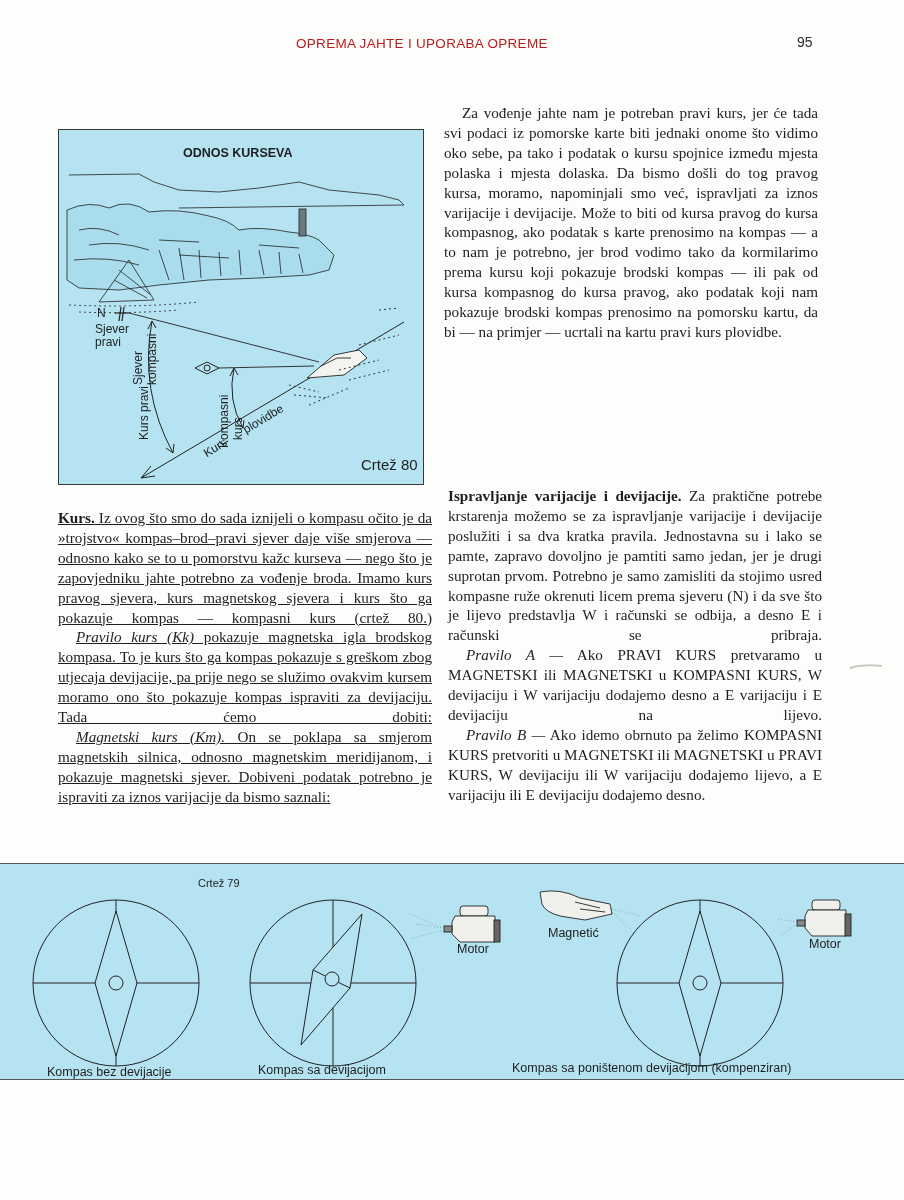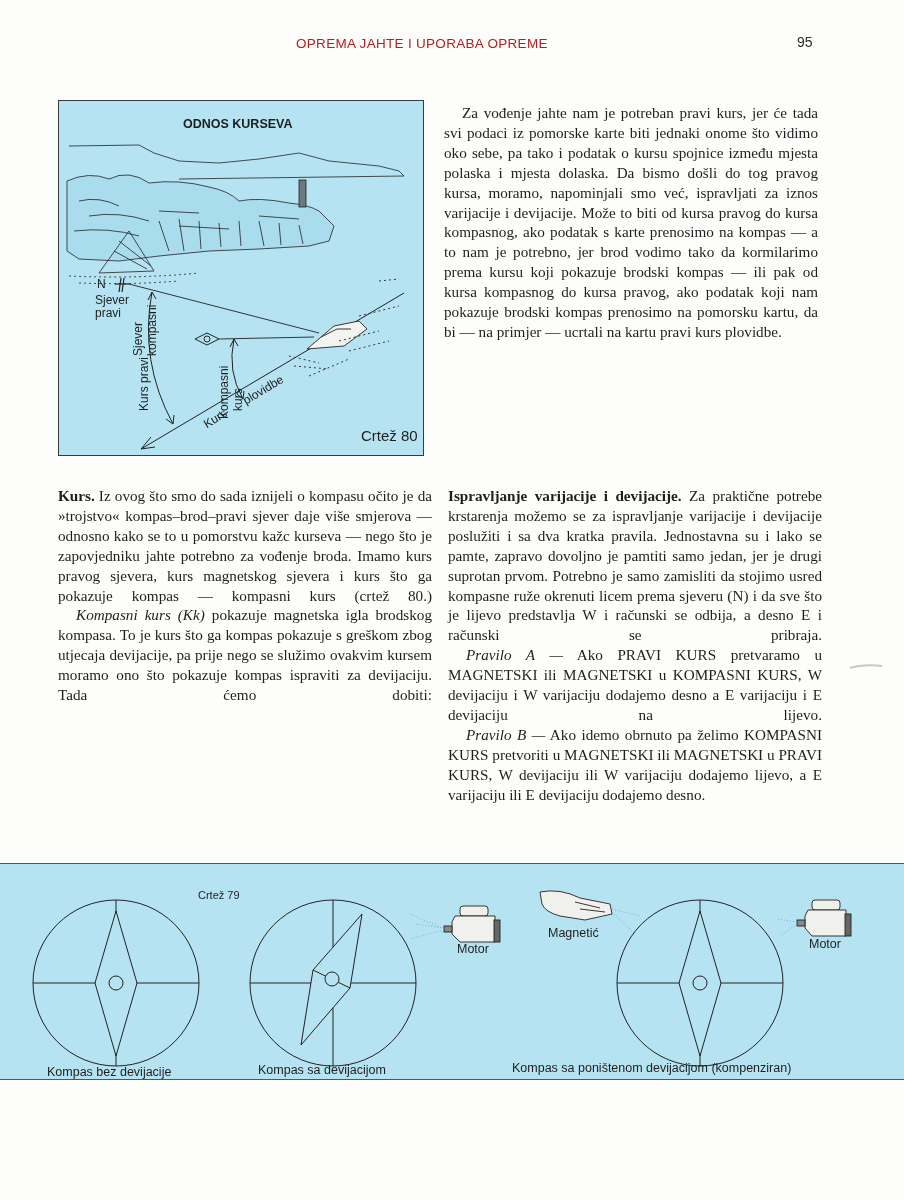--- a/index.html
+++ b/index.html
@@ -1,20 +1,20 @@
 <!DOCTYPE html>
 <html><head>
 <meta charset="utf-8">
 <style>
   html, body { margin:0; padding:0; }
   body { width:904px; height:1200px; background:#fdfdfb; position:relative; overflow:hidden; font-family:"Liberation Serif", serif; color:#1e1e1e; }
   .running-head { position:absolute; top:36px; left:296px; font-family:"Liberation Sans", sans-serif; font-size:13.5px; letter-spacing:0.3px; color:#b91c1c; }
   .page-num { position:absolute; top:34px; left:797px; font-family:"Liberation Sans", sans-serif; font-size:14px; color:#2a2a2a; }
 
-  .fig80 { position:absolute; left:58px; top:100px; width:366px; height:356px; background:#b5e3f2; border:1.5px solid #3a3a3a; box-sizing:border-box; }
+  .fig80 { position:absolute; left:58px; top:129px; width:366px; height:356px; background:#b5e3f2; border:1.5px solid #3a3a3a; box-sizing:border-box; }
   .fig80 svg { position:absolute; left:0; top:0; }
   .fig-label { position:absolute; font-family:"Liberation Sans", sans-serif; color:#1e1e1e; }
 
   .col { position:absolute; font-size:15.2px; line-height:19.9px; text-align:justify; }
   .col p { margin:0; text-indent:18px; }
   .col p.noind { text-indent:0; }
   .col p { text-align-last:justify; }
   .col p.end { text-align-last:left; }
   em { font-style:italic; }
   b { font-weight:bold; }
@@ -81,23 +81,24 @@
   <div class="fig-label" style="left:78px;top:310px;font-size:12px;transform:rotate(-90deg);transform-origin:0 0;white-space:nowrap;">Kurs pravi</div>
   <div class="fig-label" style="left:158px;top:318px;font-size:12px;line-height:14px;transform:rotate(-90deg);transform-origin:0 0;white-space:nowrap;"><span>Kompasni</span><br><span style="padding-left:8px">kurs</span></div>
   <div class="fig-label" style="left:142px;top:318px;font-size:12px;transform:rotate(-31deg);transform-origin:0 0;white-space:nowrap;word-spacing:18px;">Kurs plovidbe</div>
   <div class="fig-label" style="left:302px;top:326px;font-size:15px;">Crtež 80</div>
 </div>
 
 <div class="col" style="left:444px;top:103px;width:374px;">
   <p class="end">Za vođenje jahte nam je potreban pravi kurs, jer će tada svi podaci iz pomorske karte biti jednaki onome što vidimo oko sebe, pa tako i podatak o kursu spojnice između mjesta polaska i mjesta dolaska. Da bismo došli do tog pravog kursa, moramo, napominjali smo već, ispravljati za iznos varijacije i devijacije. Može to biti od kursa pravog do kursa kompasnog, ako podatak s karte prenosimo na kompas — a to nam je potrebno, jer brod vodimo tako da kormilarimo prema kursu koji pokazuje brodski kompas — ili pak od kursa kompasnog do kursa pravog, ako podatak koji nam pokazuje brodski kompas prenosimo na pomorsku kartu, da bi — na primjer — ucrtali na kartu pravi kurs plovidbe.</p>
 </div>
 
-<div class="col" style="left:58px;top:486px;width:374px;">
+<div class="col" style="left:58px;top:508px;width:374px;text-decoration:underline;">
   <p class="noind"><b>Kurs.</b><span> Iz ovog što smo do sada iznijeli o kompasu očito je da »trojstvo« kompas–brod–pravi sjever daje više smjerova — odnosno kako se to u pomorstvu kažc kurseva — nego što je zapovjedniku jahte potrebno za vođenje broda. Imamo kurs pravog sjevera, kurs magnetskog sjevera i kurs što ga pokazuje kompas — kompasni kurs (crtež 80.)</span></p>
-  <p><em>Kompasni kurs (Kk)</em><span> pokazuje magnetska igla brodskog kompasa. To je kurs što ga kompas pokazuje s greškom zbog utjecaja devijacije, pa prije nego se služimo ovakvim kursem moramo ono što pokazuje kompas ispraviti za devijaciju. Tada ćemo dobiti:</span></p>
+  <p><em>Pravilo kurs (Kk)</em><span> pokazuje magnetska igla brodskog kompasa. To je kurs što ga kompas pokazuje s greškom zbog utjecaja devijacije, pa prije nego se služimo ovakvim kursem moramo ono što pokazuje kompas ispraviti za devijaciju. Tada ćemo dobiti:</span></p>
+  <p class="end"><em>Magnetski kurs (Km).</em><span> On se poklapa sa smjerom magnetskih silnica, odnosno magnetskim meridijanom, i pokazuje magnetski sjever. Dobiveni podatak potrebno je ispraviti za iznos varijacije da bismo saznali:</span></p>
 </div>
 
 <div class="col" style="left:448px;top:486px;width:374px;">
   <p class="noind"><b>Ispravljanje varijacije i devijacije.</b><span> Za praktične potrebe krstarenja možemo se za ispravljanje varijacije i devijacije poslužiti i sa dva kratka pravila. Jednostavna su i lako se pamte, zapravo dovoljno je pamtiti samo jedan, jer je drugi suprotan prvom. Potrebno je samo zamisliti da stojimo usred kompasne ruže okrenuti licem prema sjeveru (N) i da sve što je lijevo predstavlja W i računski se odbija, a desno E i računski se pribraja.</span></p>
   <p><em>Pravilo A —</em><span> Ako PRAVI KURS pretvaramo u MAGNETSKI ili MAGNETSKI u KOMPASNI KURS, W devijaciju i W varijaciju dodajemo desno a E varijaciju i E devijaciju na lijevo.</span></p>
   <p class="end"><em>Pravilo B —</em><span> Ako idemo obrnuto pa želimo KOMPASNI KURS pretvoriti u MAGNETSKI ili MAGNETSKI u PRAVI KURS, W devijaciju ili W varijaciju dodajemo lijevo, a E varijaciju ili E devijaciju dodajemo desno.</span></p>
 </div>
 
 <svg class="speck" width="40" height="12">
     <path d="M2,8 Q15,4 34,6" stroke="#c9c9c2" stroke-width="2" fill="none"></path>
@@ -146,20 +147,20 @@
     </g>
 
     <g stroke="#222" stroke-width="0.9" fill="#f0f0ec">
       <rect x="812" y="36" width="28" height="10" rx="3"></rect>
       <path d="M808,46 L846,46 L846,72 L812,72 L805,64 L805,52 Z"></path>
       <rect x="845" y="50" width="6" height="22" fill="#666"></rect>
       <rect x="797" y="56" width="8" height="6" fill="#888"></rect>
       <path d="M797,58 L778,55 M797,60 L780,72" stroke="#7aa9b8" stroke-dasharray="1 2" fill="none"></path>
     </g>
   </svg>
-  <div class="cap" style="left:198px;top:13px;font-size:11px;margin-top:12px;">Crtež 79</div>
+  <div class="cap" style="left:198px;top:13px;font-size:11px;">Crtež 79</div>
   <div class="cap" style="left:457px;top:78px;">Motor</div>
   <div class="cap" style="left:548px;top:62px;">Magnetić</div>
   <div class="cap" style="left:809px;top:73px;">Motor</div>
   <div class="cap" style="left:47px;top:201px;">Kompas bez devijacije</div>
   <div class="cap" style="left:258px;top:199px;">Kompas sa devijacijom</div>
   <div class="cap" style="left:512px;top:197px;">Kompas sa poništenom devijacijom (kompenziran)</div>
 </div>
 
 </body></html>

